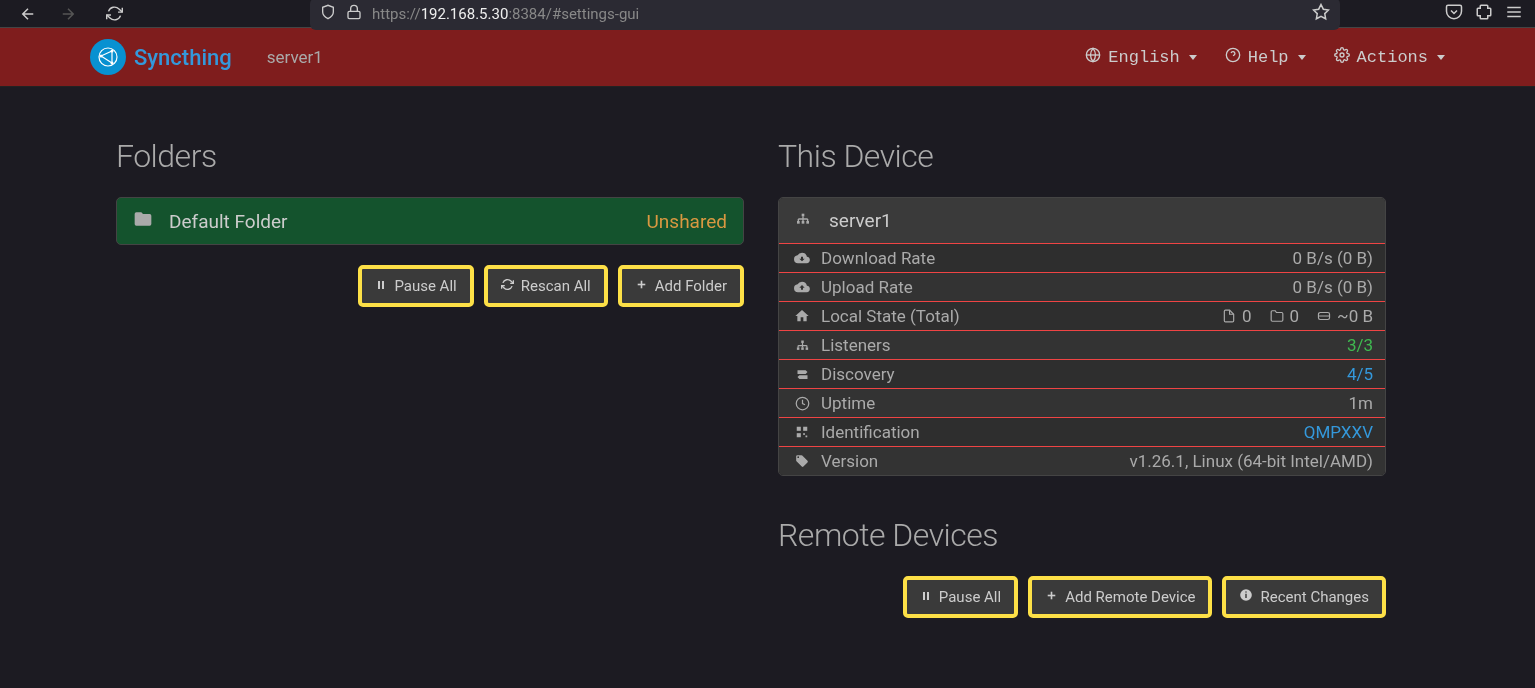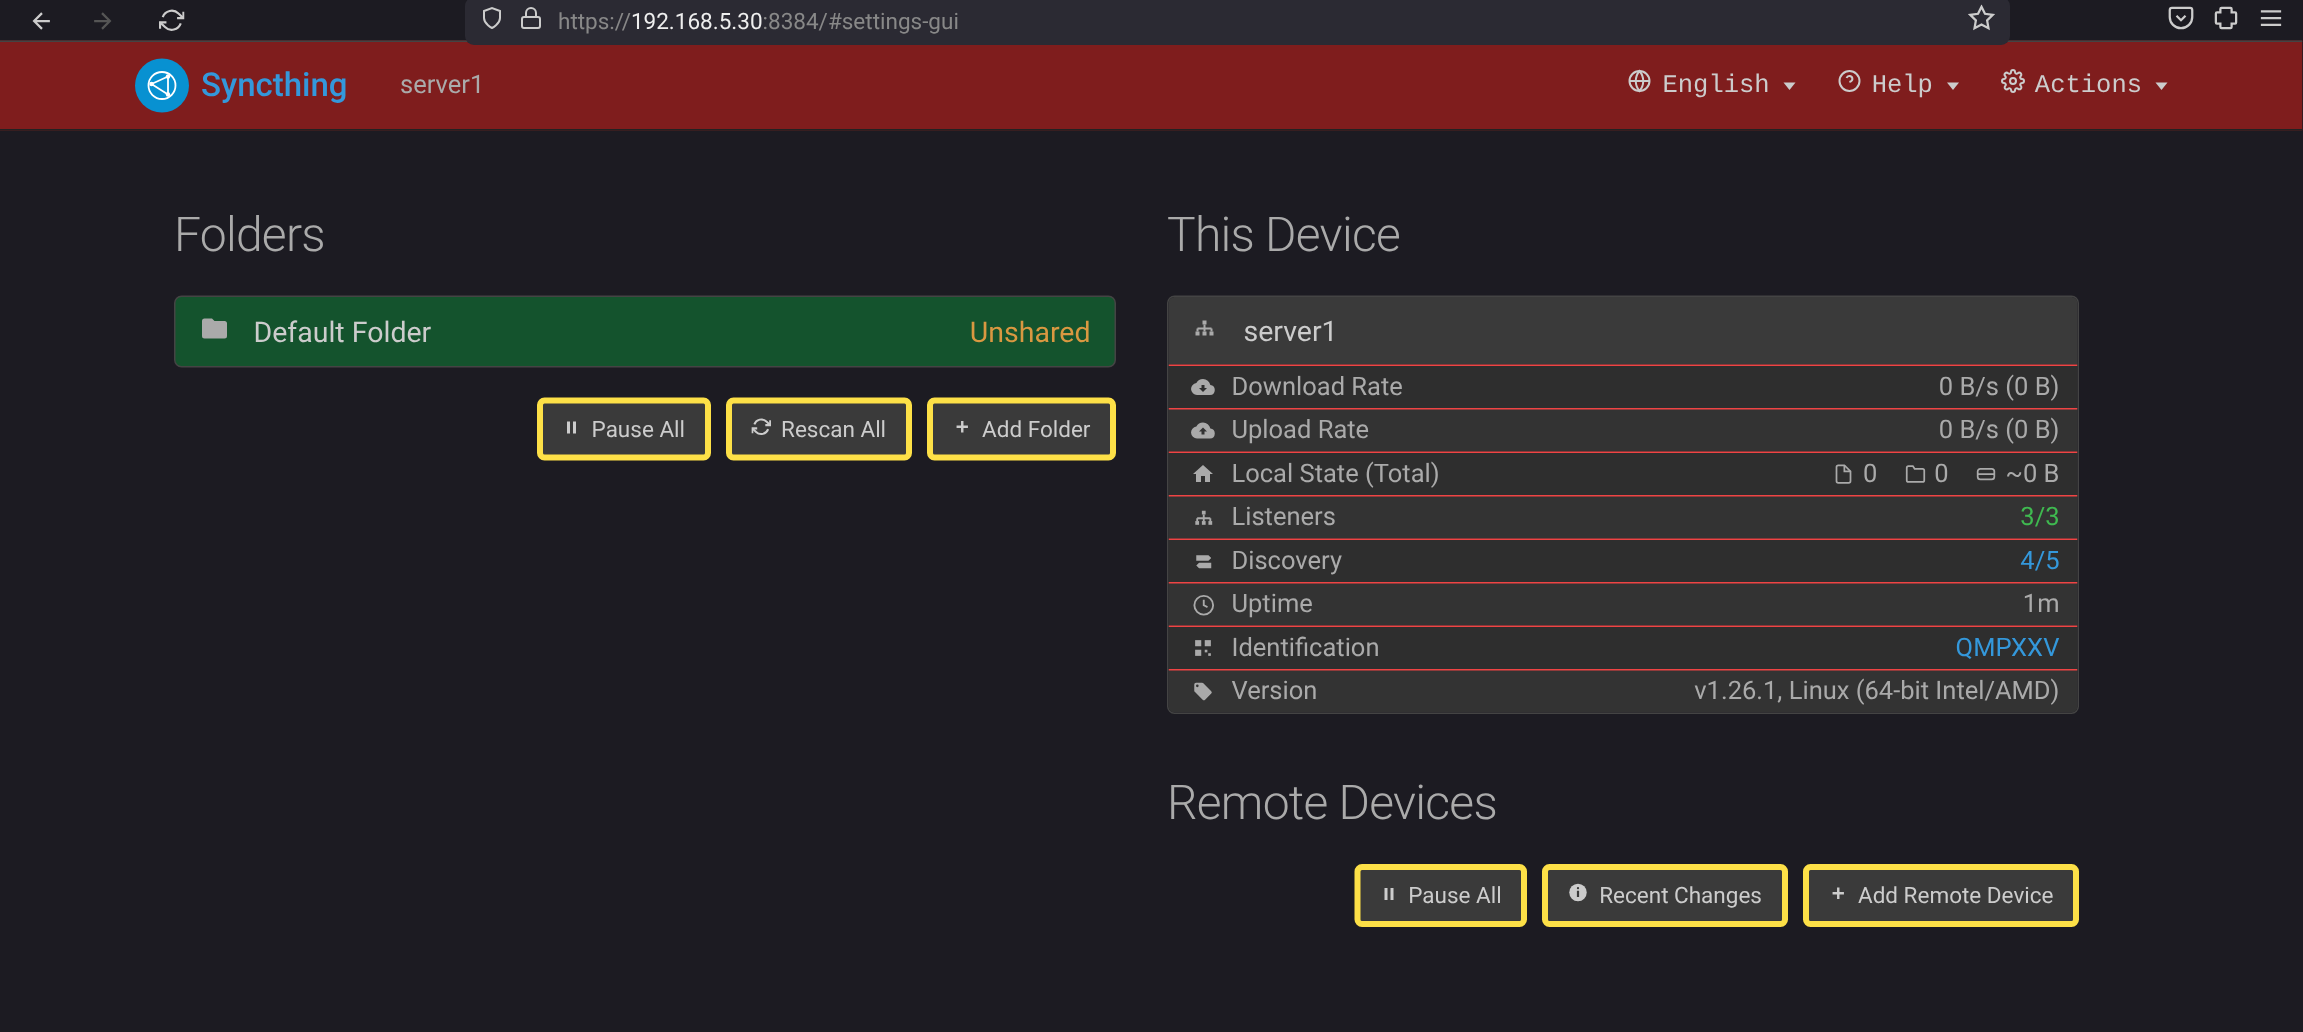--- a/index.html
+++ b/index.html
@@ -534,30 +534,30 @@
       <h2 class="section-heading">Remote Devices</h2>
       <div class="button-row">
         <div class="btn">
           <span><svg width="12" height="12" viewBox="0 0 24 24" fill="currentColor">
                 <rect x="6" y="4" width="4" height="16"></rect>
                 <rect x="14" y="4" width="4" height="16"></rect>
               </svg></span>
           <span>Pause All</span>
         </div>
         <div class="btn">
+          <span><svg width="13" height="13" viewBox="0 0 24 24" fill="none" stroke="currentColor" stroke-width="3">
+                <line x1="12" y1="5" x2="12" y2="19"></line>
+                <line x1="5" y1="12" x2="19" y2="12"></line>
+              </svg></span>
+          <span>Add Remote Device</span>
+        </div>
+        <div class="btn">
           <span><svg width="14" height="14" viewBox="0 0 24 24" fill="currentColor">
                 <circle cx="12" cy="12" r="10"></circle>
                 <line x1="12" y1="10" x2="12" y2="17" stroke="#3a3a3a" stroke-width="2.5"></line>
                 <circle cx="12" cy="7" r="1.3" fill="#3a3a3a"></circle>
               </svg></span>
           <span>Recent Changes</span>
         </div>
-        <div class="btn">
-          <span><svg width="13" height="13" viewBox="0 0 24 24" fill="none" stroke="currentColor" stroke-width="3">
-                <line x1="12" y1="5" x2="12" y2="19"></line>
-                <line x1="5" y1="12" x2="19" y2="12"></line>
-              </svg></span>
-          <span>Add Remote Device</span>
-        </div>
       </div>
     </div>
   </div>
 </div>
 
 </body></html>

